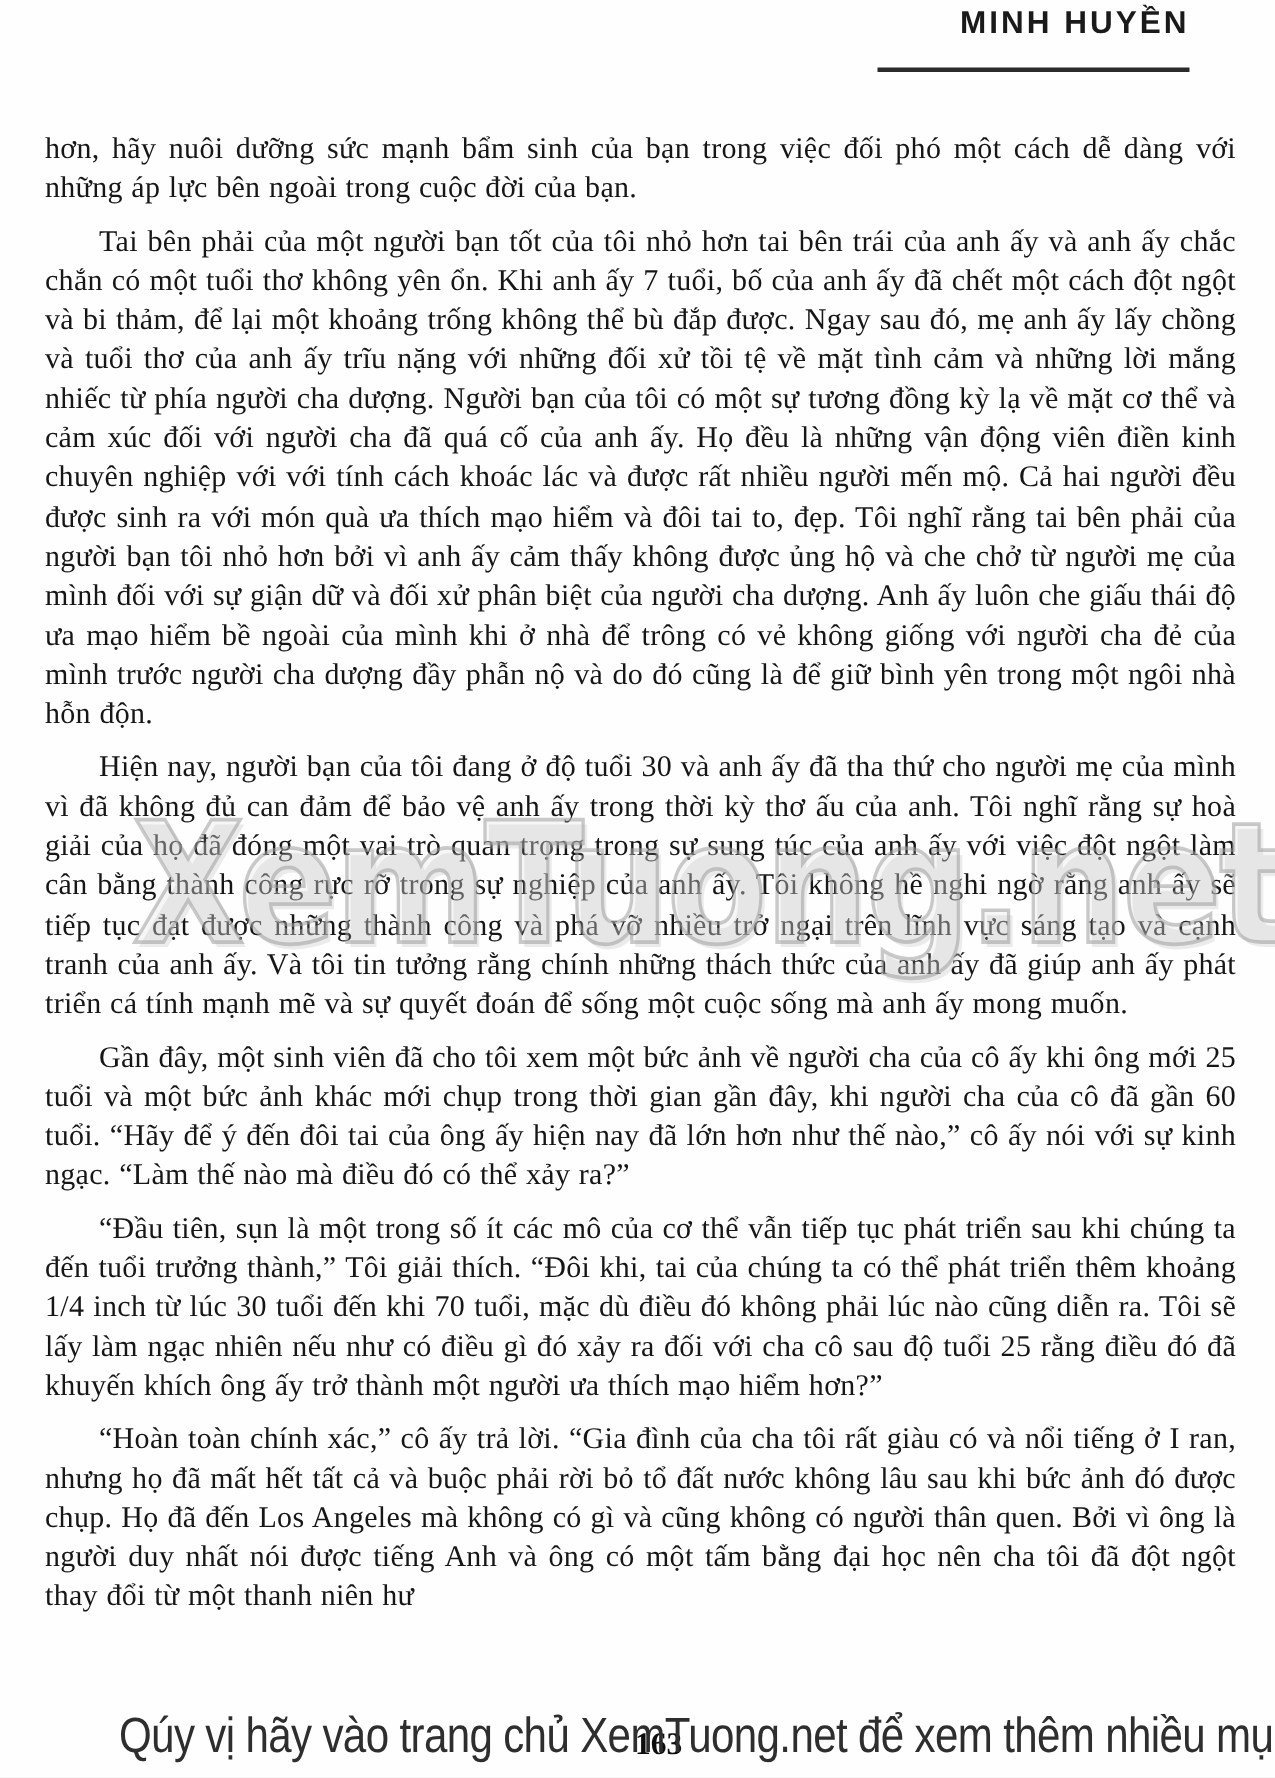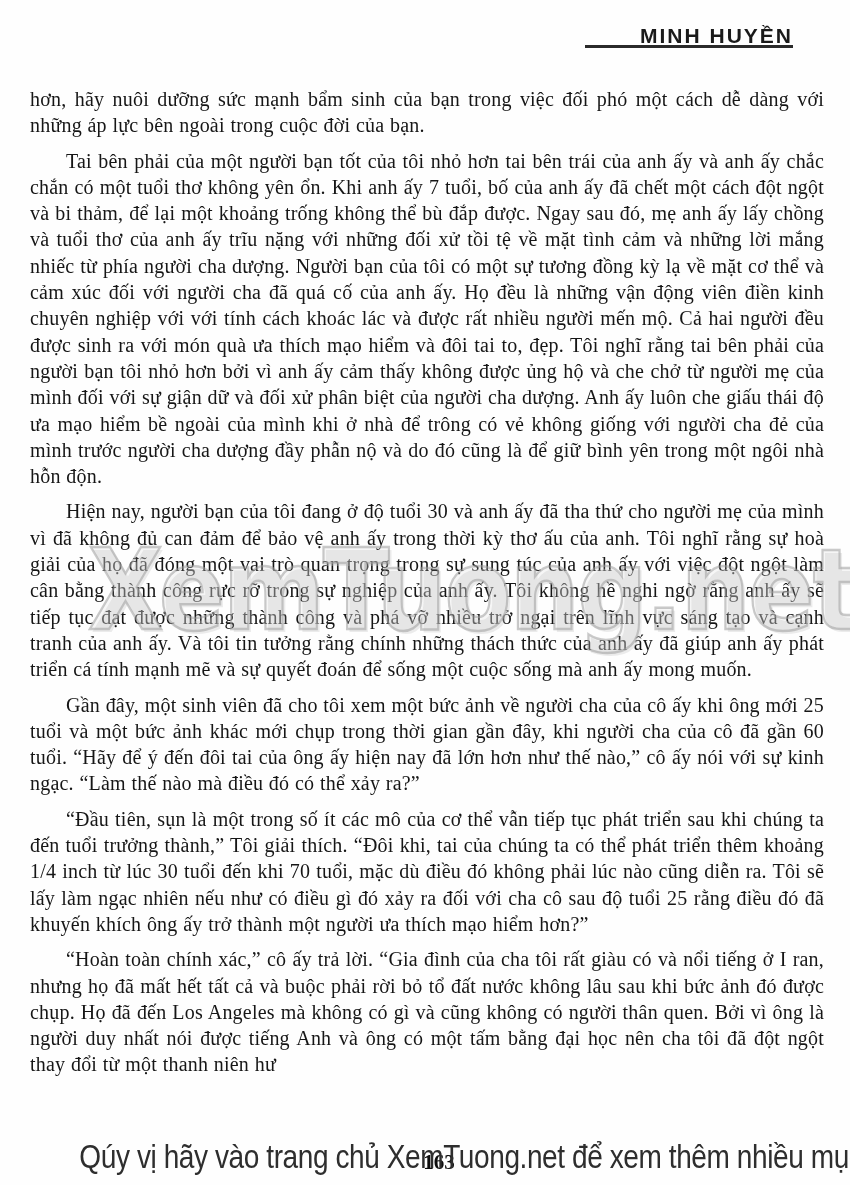--- a/index.html
+++ b/index.html
@@ -7,21 +7,21 @@
     position:relative;
     width:850px;height:1185px;
     margin:0 auto;
     background:#fefefe;
     overflow:hidden;
     font-family:"Liberation Serif", serif;
     color:#161616;
   }
   
   .header{
-    position:absolute;top:24px;right:57px;
+    position:absolute;top:4px;right:57px;
     font-family:"Liberation Sans", sans-serif;
     font-weight:bold;font-size:21px;letter-spacing:2px;
     color:#1a1a1a;white-space:nowrap;margin-left:44px;
   }
   .header-rule{
     position:absolute;top:45px;right:57px;
     width:208px;height:2.5px;background:#2a2a2a;
   }
   
   .body-text{

